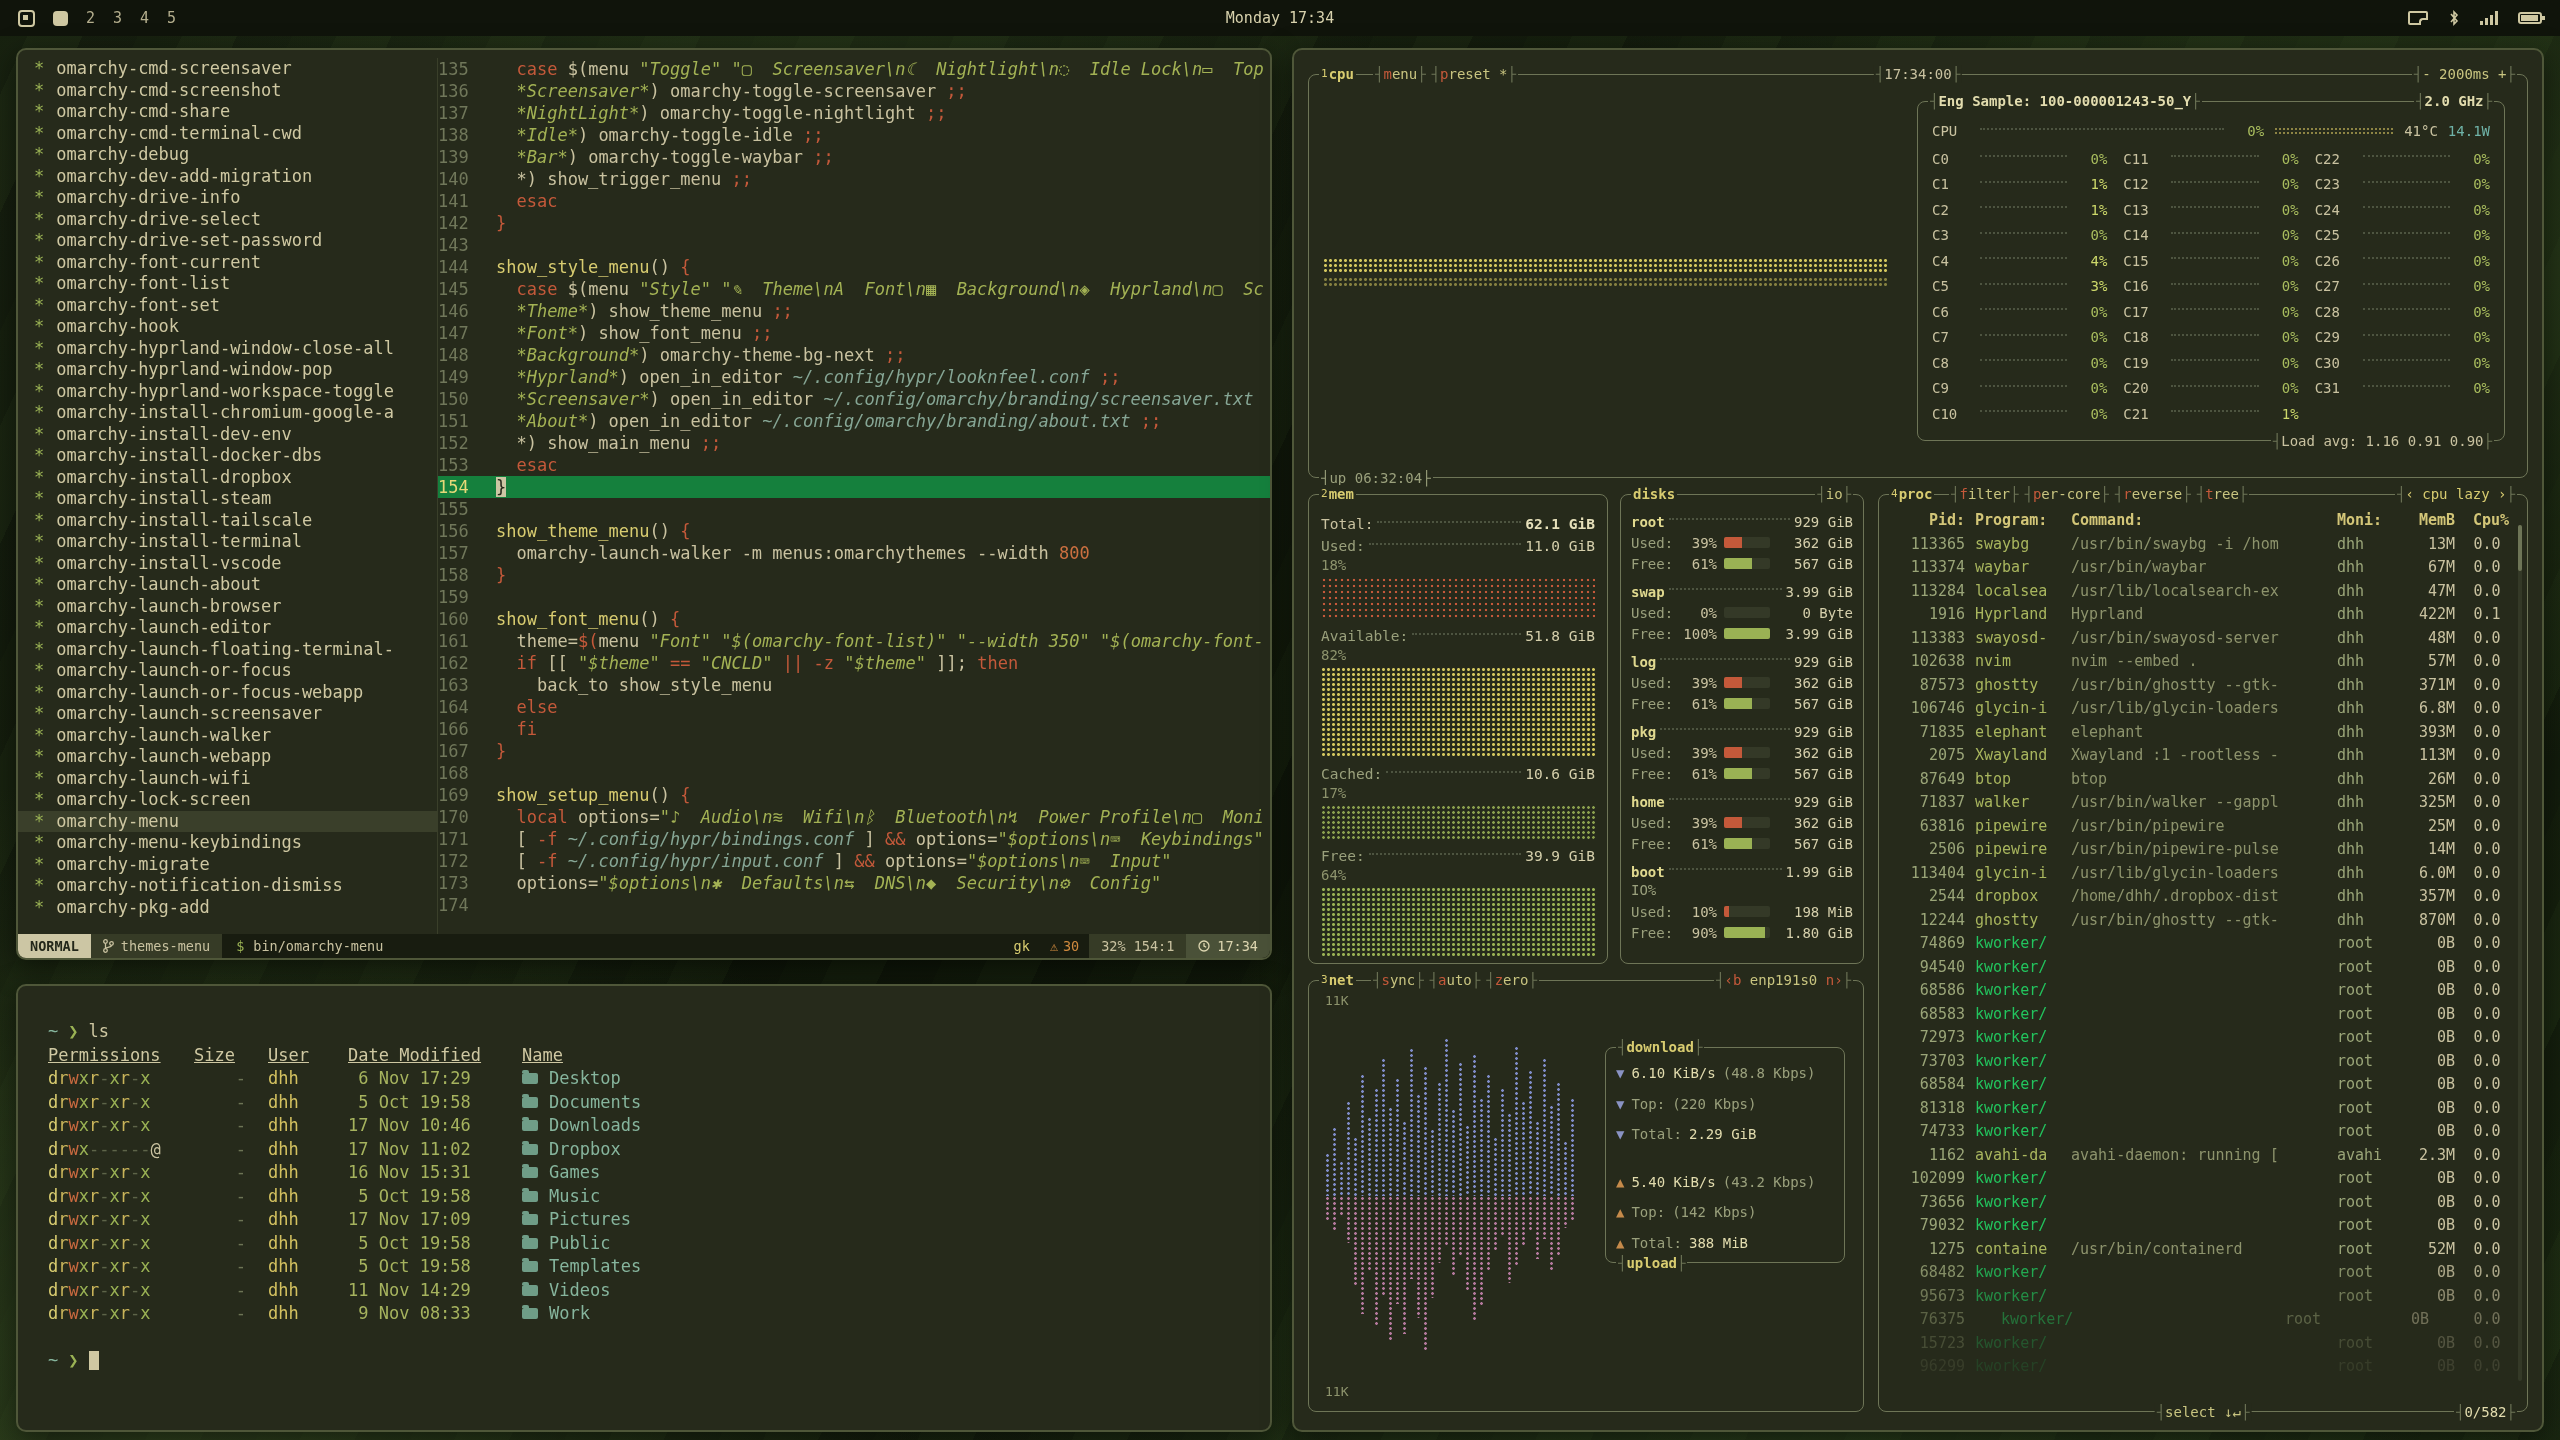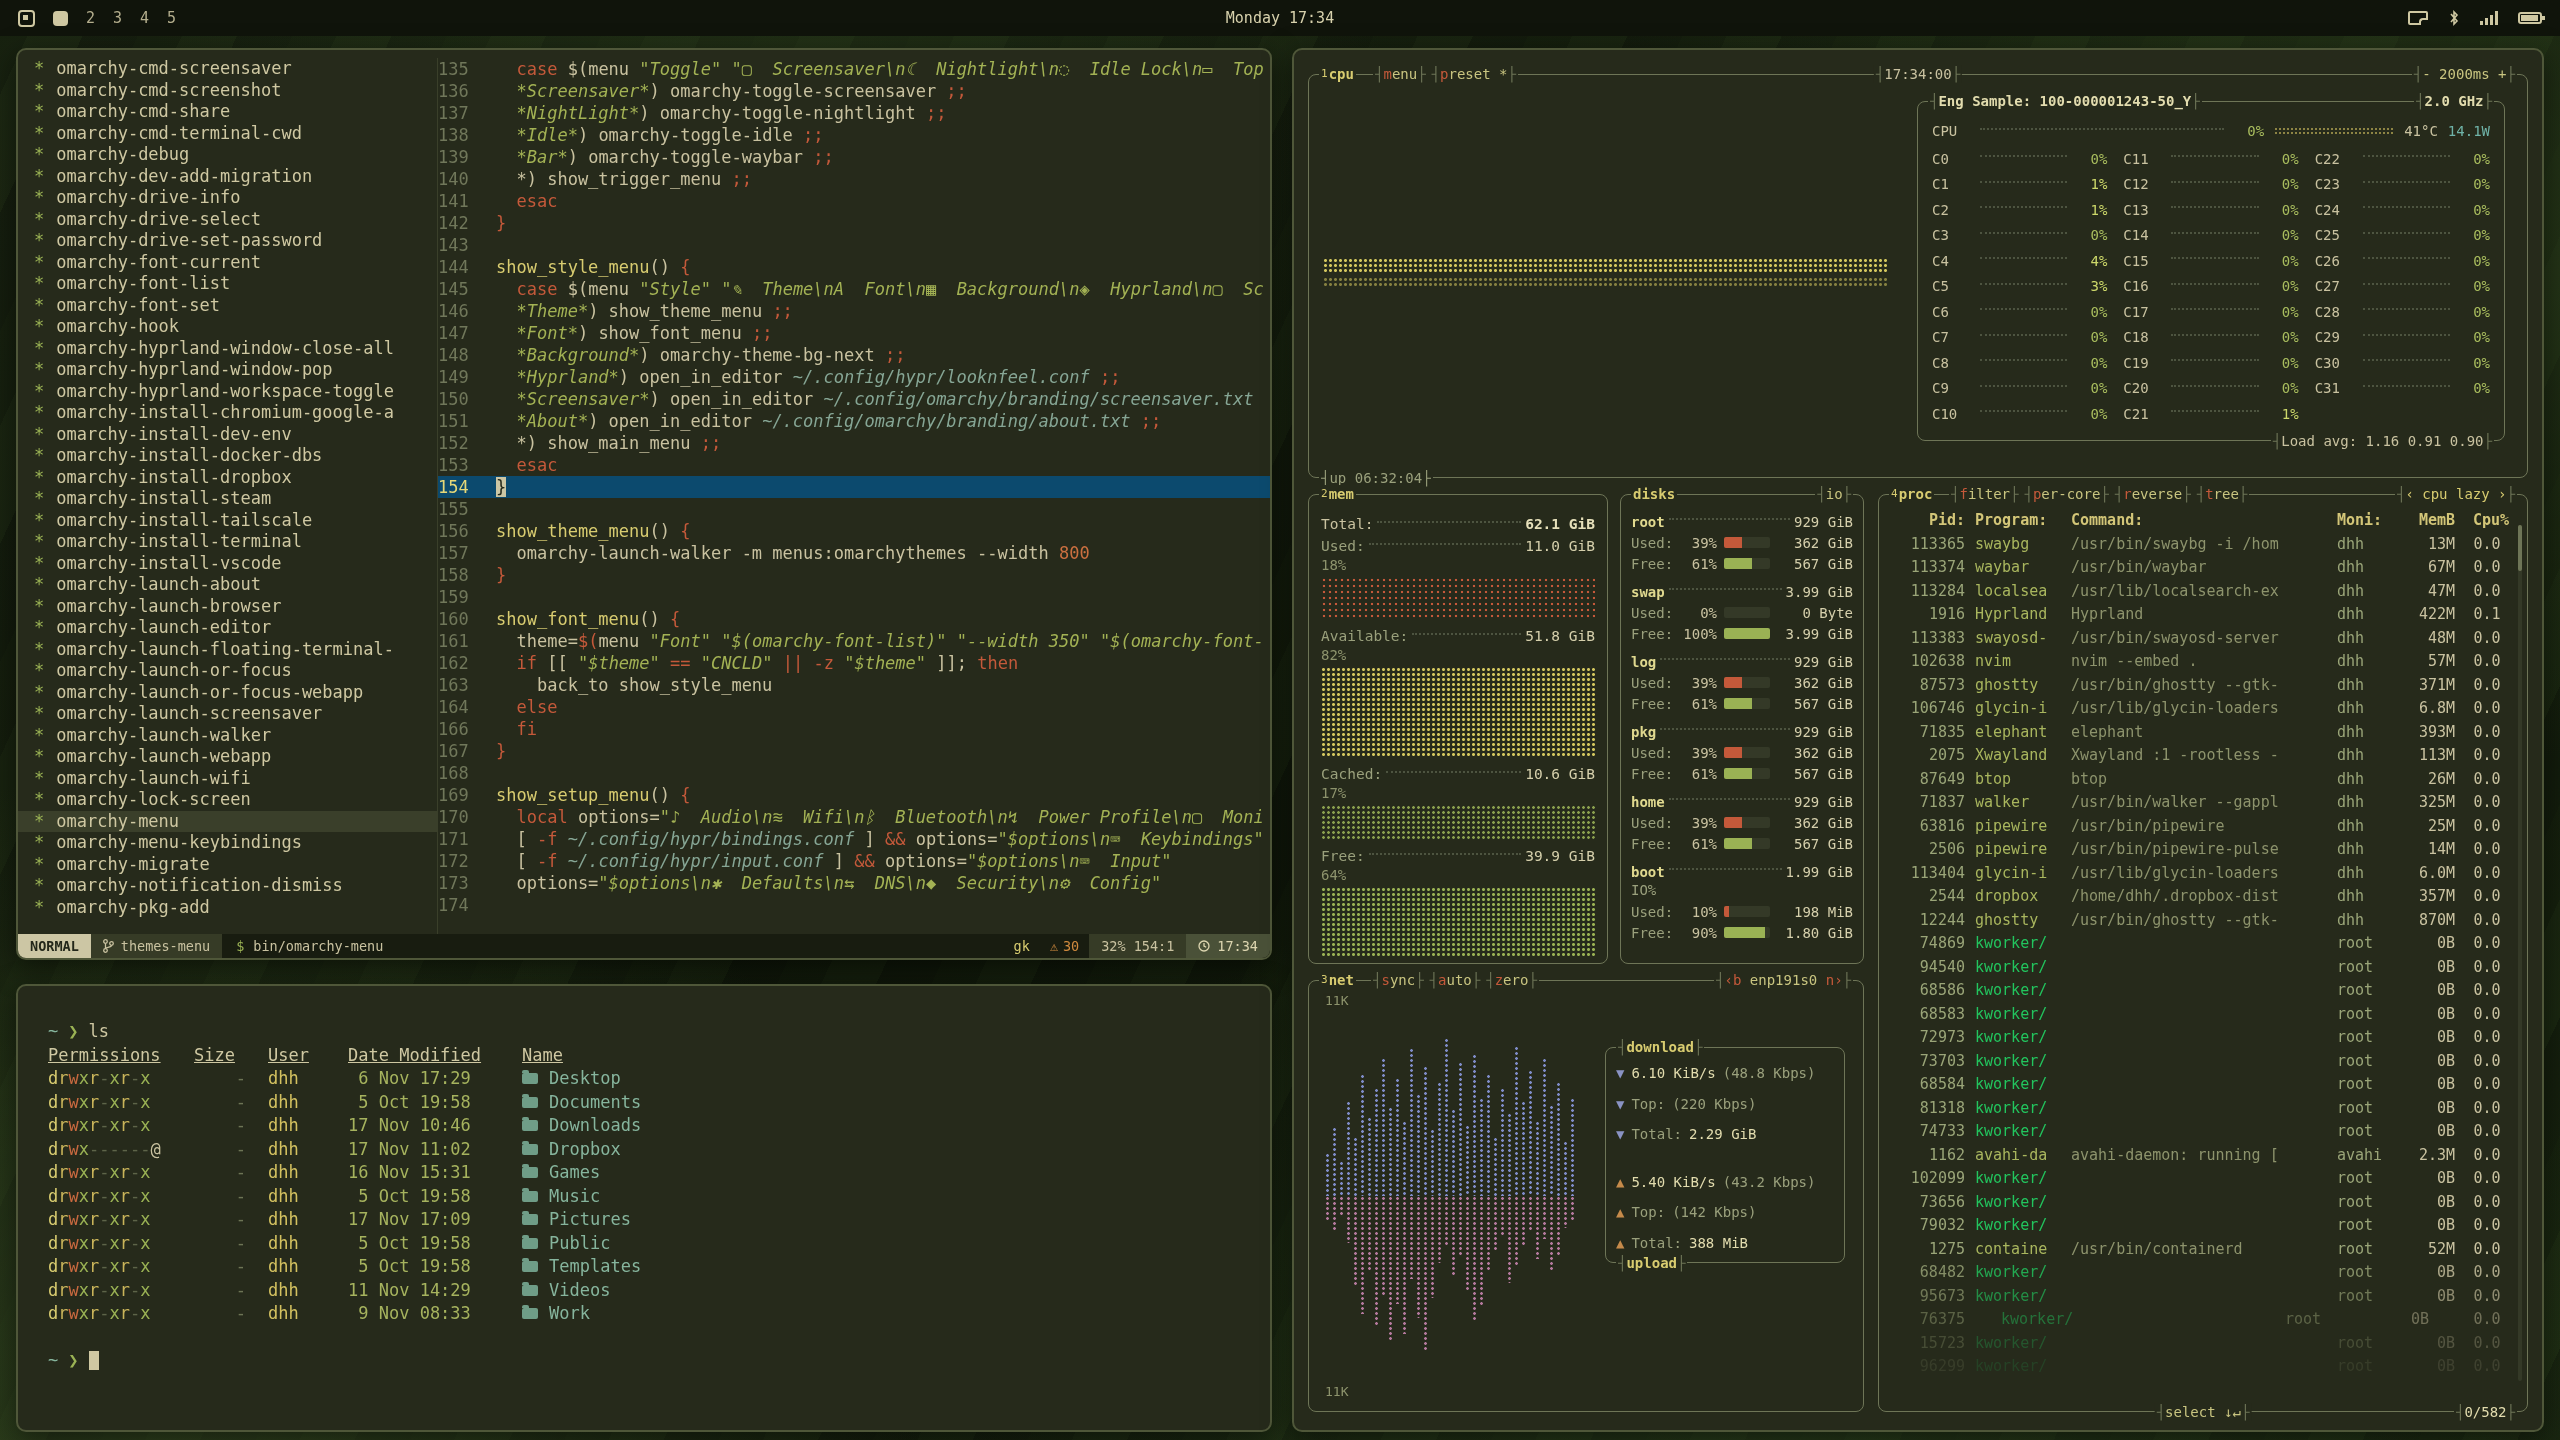--- a/index.html
+++ b/index.html
@@ -44,21 +44,21 @@
 
   
   .ed-body{flex:1;display:flex;overflow:hidden;padding-top:8px}
   .filetree{width:420px;border-right:1px solid #3a3f2a;overflow:hidden;flex:none}
   .fitem{height:21.5px;line-height:21.5px;font-size:17px;display:flex;gap:12px;padding-left:16px;white-space:pre}
   .fitem.sel{background:#3a3f2a}
   .fstar{color:#9ab254}
   .fname{color:#cfc8a2}
   .codepane{flex:1;overflow:hidden}
   .cl{display:flex;height:22px;line-height:22px;font-size:17px;white-space:pre}
-  .cl.hl{background:#0c4a6e}
+  .cl.hl{background:#15803d}
   .ln{width:58px;text-align:left;padding-right:16px;color:#70775a;flex:none}
   .hl .ln{color:#e6d878}
   .ct{flex:1;overflow:hidden}
   .c-def{color:#c9c2a0}
   .c-kw{color:#c4593a}
   .c-str{color:#a3b254;font-style:italic}
   .c-fn{color:#d8cc70}
   .c-num{color:#cc7040}
   .c-path{color:#86a695;font-style:italic}
   .c-cur{background:#ccc6a4;color:#23271a}

